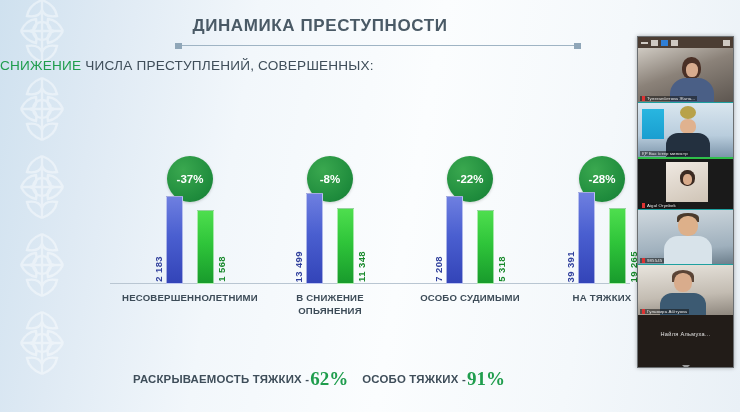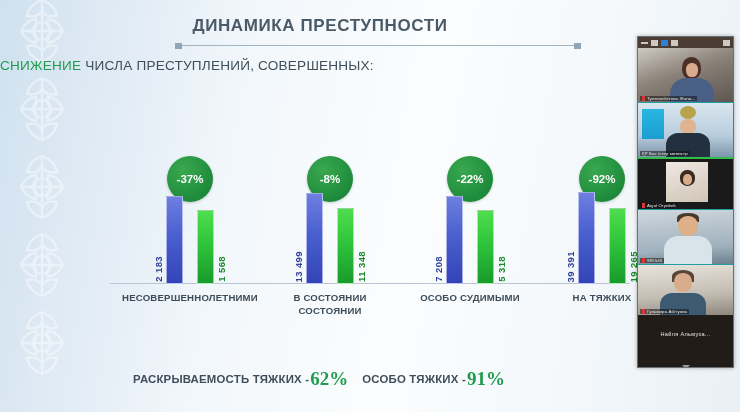--- a/index.html
+++ b/index.html
@@ -284,40 +284,40 @@
       <div class="bars" style="height:100px">
         <div class="bar-wrap blue-v">
           <div class="bar blue" style="height:91px"></div>
           <div class="bar-value">13 499</div>
         </div>
         <div class="bar-wrap green-v">
           <div class="bar green" style="height:76px"></div>
           <div class="bar-value">11 348</div>
         </div>
       </div>
-      <div class="cat-label" style="width:110px">В СОСТОЯНИИ СОСТОЯНИИ</div>
+      <div class="cat-label" style="width:110px">В СНИЖЕНИЕ ОПЬЯНЕНИЯ</div>
     </div>
 
     <div class="group" style="left:300px">
       <div class="badge" style="top:-128px">-22%</div>
       <div class="bars" style="height:100px">
         <div class="bar-wrap blue-v">
           <div class="bar blue" style="height:88px"></div>
           <div class="bar-value">7 208</div>
         </div>
         <div class="bar-wrap green-v">
           <div class="bar green" style="height:74px"></div>
           <div class="bar-value">5 318</div>
         </div>
       </div>
       <div class="cat-label" style="width:110px">ОСОБО СУДИМЫМИ</div>
     </div>
 
     <div class="group" style="left:432px">
-      <div class="badge" style="top:-128px">-92%</div>
+      <div class="badge" style="top:-128px">-28%</div>
       <div class="bars" style="height:100px">
         <div class="bar-wrap blue-v">
           <div class="bar blue" style="height:92px"></div>
           <div class="bar-value">39 391</div>
         </div>
         <div class="bar-wrap green-v">
           <div class="bar green" style="height:76px"></div>
           <div class="bar-value">19 265</div>
         </div>
       </div>

